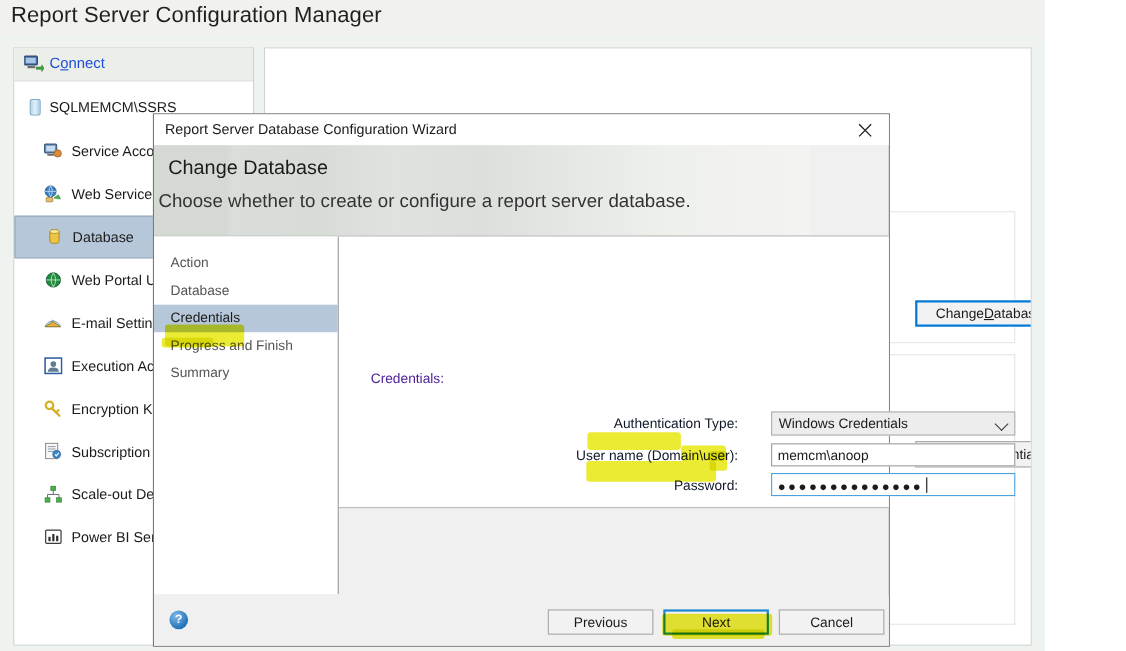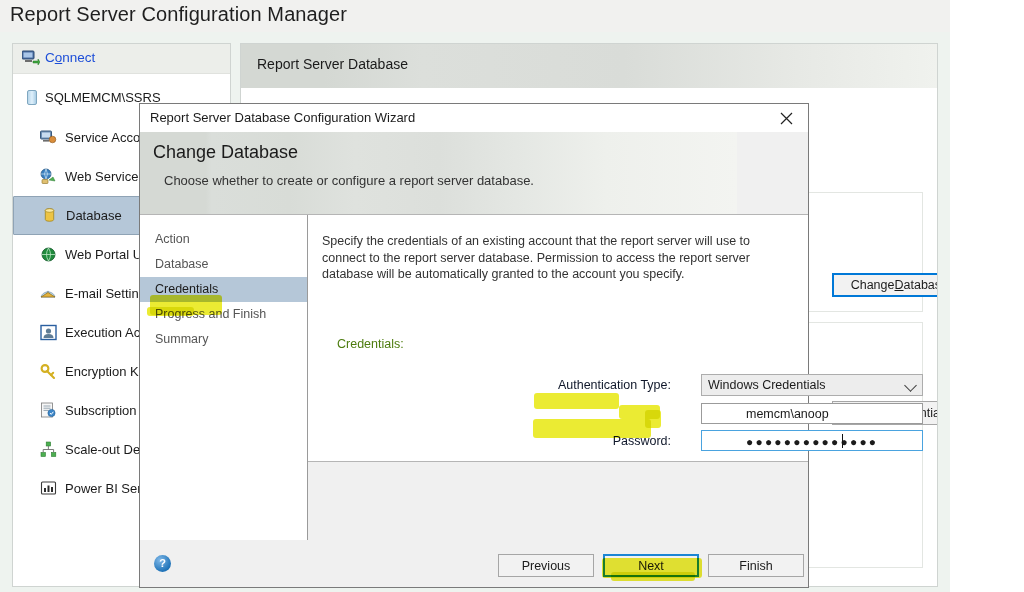--- a/index.html
+++ b/index.html
@@ -264,22 +264,22 @@
        #e4e7e3 63%, #eef0ec 78%, #f3f4f1 100%);
   }
   .wz-h1 {
     position: absolute;
     left: 13px; top: 10px;
     font-size: 18px;
     color: #1b1b1b;
   }
   .wz-h2 {
     position: absolute;
-    left: 24px; top: 41px;
-    font-size: 13px;
+    left: 4px; top: 41px;
+    font-size: 17px;
     color: #333;
     text-align: center;
   }
 
   .wz-main {
     position: absolute;
     left: 0; top: 110px;
     width: 668px; height: 248px;
     background: #ffffff;
     border-top: 1px solid #b5b5b5;
@@ -319,21 +319,21 @@
     left: 13px; top: 18px;
     width: 446px;
     font-size: 12.5px;
     color: #333;
     line-height: 16.5px;
   }
   .wz-section-label {
     position: absolute;
     left: 28px; top: 122px;
     font-size: 12.5px;
-    color: #4d7c0f;
+    color: #4c1d95;
   }
 
   .field-row { position: absolute; height: 22px; }
   .field-label {
     position: absolute;
     right: 0; top: 3px;
     font-size: 12.5px;
     color: #0f172a;
     white-space: nowrap;
   }
@@ -363,21 +363,21 @@
   .textbox {
     position: absolute;
     left: 392px;
     width: 222px; height: 21px;
     background: #ffffff;
     border: 1px solid #9b9b9b;
     box-sizing: border-box;
     font-size: 12.5px;
     color: #1b1b1b;
   }
-  .textbox .tval { position: absolute; left: 5px; top: 3px; white-space: nowrap; margin-left: 39px; }
+  .textbox .tval { position: absolute; left: 5px; top: 3px; white-space: nowrap; }
   .tb-user { top: 188px; }
   .tb-pass { top: 215px; border: 1px solid #4aa3df; }
   .tb-pass .tval {
     letter-spacing: 2.2px;
     font-size: 12px;
     top: 4px;
   }
   .caret {
     position: absolute;
     left: 140px; top: 3px;
@@ -596,23 +596,20 @@
                 <rect x="11" y="7" width="2" height="5" fill="#2c2c2c"></rect>
               </svg>
             </span>
             <span class="nav-lbl">Power BI Service</span>
           </div>
 
         </div>
       </div>
 
       <div class="content-pane">
-        <div class="content-header">
-          <div class="h">Report Server Database</div>
-        </div>
         <div class="content-desc">to create or</div>
 
         <div class="grp g1">
           <div class="btn-win btn-change-db focus">
               <span>Change </span>
               <u>D</u>
               <span>atabase</span>
             </div>
         </div>
 
@@ -651,25 +648,27 @@
 
       <div class="wz-steps">
         <div class="wz-step">Action</div>
         <div class="wz-step">Database</div>
         <div class="wz-step current">Credentials</div>
         <div class="wz-step">Progress and Finish</div>
         <div class="wz-step">Summary</div>
       </div>
 
       <div class="wz-pane">
-        <div class="wz-intro">Specify the credentials of an existing account that the report server will use to connect to the report server database.  Permission to access the report server database will be automatically granted to the account you specify.</div>
         <div class="wz-section-label">Credentials:</div>
 
         <div class="field-row row-auth">
           <span class="field-label">Authentication Type:</span>
+        </div>
+        <div class="field-row row-user">
+          <span class="field-label">User name (Domain\user):</span>
         </div>
         <div class="field-row row-pass">
           <span class="field-label">Password:</span>
         </div>
 
         <div class="combo">
           <span class="cval">Windows Credentials</span>
           <span class="chev"></span>
         </div>
 
@@ -681,21 +680,21 @@
           <span class="tval">●●●●●●●●●●●●●●</span>
           <span class="caret"></span>
         </div>
       </div>
     </div>
 
     <div class="wz-footer">
       <div class="help-icon">?</div>
       <div class="wz-btn prev">Previous</div>
       <div class="wz-btn next">Next</div>
-      <div class="wz-btn cancel">Finish</div>
+      <div class="wz-btn cancel">Cancel</div>
     </div>
   </div>
 
   <div class="hl r hl-credentials-step"></div>
   <div class="hl r hl-credentials-step2"></div>
   <div class="hl r hl-username"></div>
   <div class="hl r hl-username2"></div>
   <div class="hl r hl-password"></div>
   <div class="hl r hl-password2"></div>
   <div class="hl r hl-next"></div>

